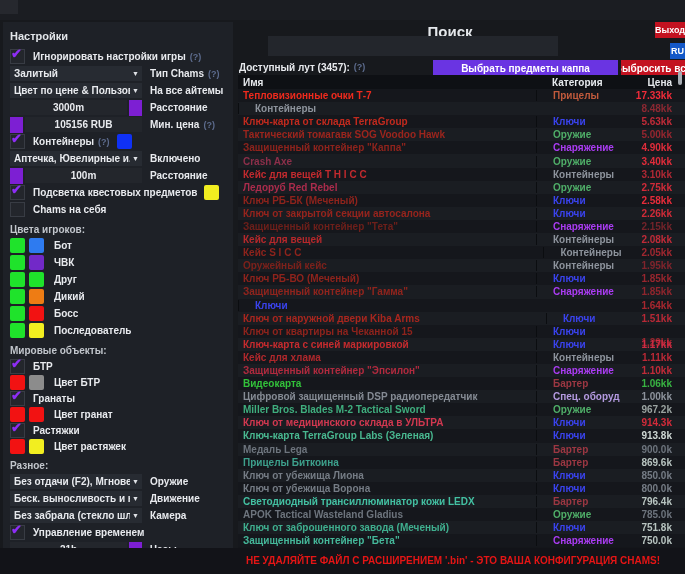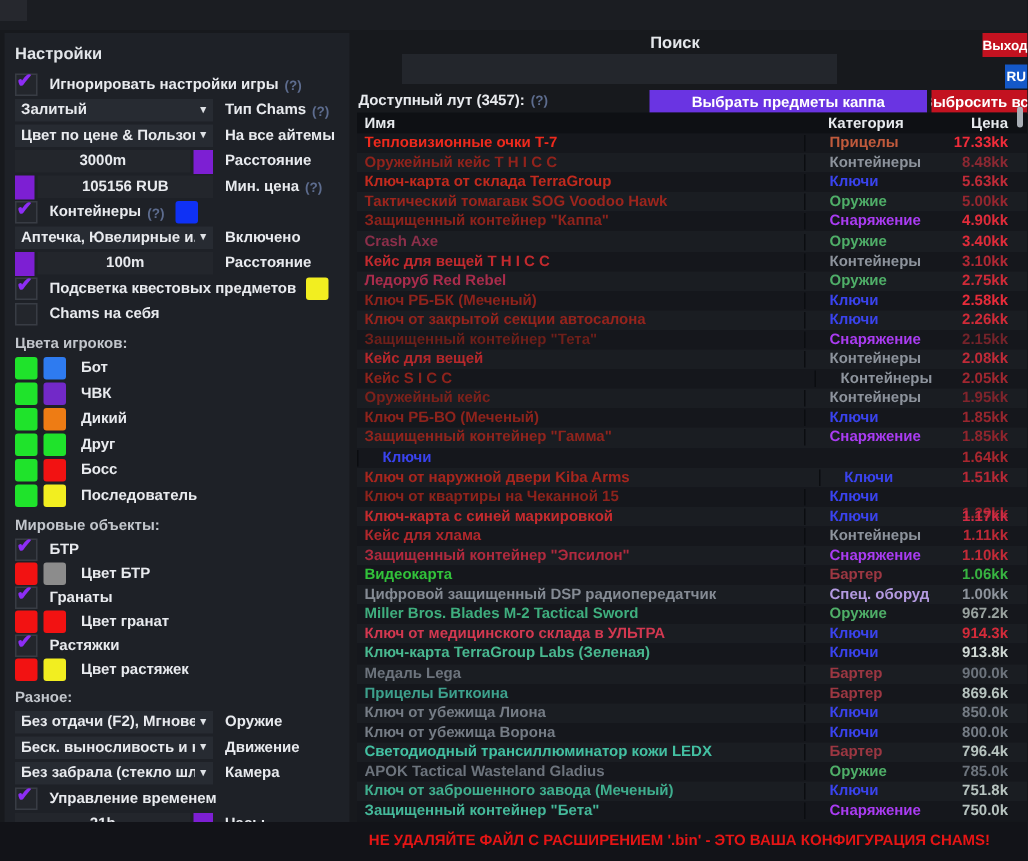--- a/index.html
+++ b/index.html
@@ -29,21 +29,21 @@
   .track{flex:1;height:15px;background:#23262c;color:#e8eaee;font-size:10px;display:flex;
          align-items:center;justify-content:center;}
   .pthumb{width:13px;height:16px;background:#7d1fd3;flex:0 0 auto;}
   .gap2{width:2px;flex:0 0 auto;}
   .sw{width:15px;height:15px;border-radius:2px;flex:0 0 auto;}
   .sw2{margin-left:4px;}
   .sw-after{margin-left:7px;}
   .clbl{color:#e8eaee;font-size:10px;margin-left:10px;white-space:nowrap;}
 
   
-  .search-label{position:absolute;left:360px;top:23px;width:180px;text-align:center;color:#e4e7eb;font-size:11px;}
+  .search-label{position:absolute;left:360px;top:23px;width:180px;text-align:center;color:#e4e7eb;font-size:15px;}
   .search-input{position:absolute;left:268px;top:36px;width:286px;height:18px;background:#23262c;border:0;}
   .btn{position:absolute;display:flex;align-items:center;justify-content:center;color:#fff;
        font-size:9px;white-space:nowrap;overflow:hidden;font-weight:700;}
   .btn-exit{left:655px;top:22px;width:30px;height:16px;background:#c31220;}
   .btn-ru{left:670px;top:43px;width:15px;height:16px;background:#1458c8;}
   .btn-kappa{left:433px;top:60px;width:185px;height:16px;background:#6a34e2;font-size:10px;}
   .btn-drop{left:621px;top:60px;width:64px;height:16px;background:#c31220;font-size:10px;}
   .loot-title{position:absolute;left:239px;top:62px;color:#e8eaee;font-size:10px;display:flex;}
 
   .table{position:absolute;left:238px;top:75px;width:447px;height:473px;overflow:hidden;background:#14161a;}
@@ -164,27 +164,27 @@
         <span class="sw sw2" style="background: rgb(46, 123, 240);"></span>
         <span class="clbl">Бот</span>
       </div>
       <div class="row">
         <span class="sw" style="background: rgb(31, 227, 43);"></span>
         <span class="sw sw2" style="background: rgb(114, 41, 200);"></span>
         <span class="clbl">ЧВК</span>
       </div>
       <div class="row">
         <span class="sw" style="background: rgb(31, 227, 43);"></span>
+        <span class="sw sw2" style="background: rgb(31, 227, 43);"></span>
+        <span class="clbl">Друг</span>
+      </div>
+      <div class="row">
+        <span class="sw" style="background: rgb(31, 227, 43);"></span>
         <span class="sw sw2" style="background: rgb(238, 124, 20);"></span>
         <span class="clbl">Дикий</span>
-      </div>
-      <div class="row">
-        <span class="sw" style="background: rgb(31, 227, 43);"></span>
-        <span class="sw sw2" style="background: rgb(31, 227, 43);"></span>
-        <span class="clbl">Друг</span>
       </div>
       <div class="row">
         <span class="sw" style="background: rgb(31, 227, 43);"></span>
         <span class="sw sw2" style="background: rgb(242, 18, 18);"></span>
         <span class="clbl">Босс</span>
       </div>
       <div class="row">
         <span class="sw" style="background: rgb(31, 227, 43);"></span>
         <span class="sw sw2" style="background: rgb(242, 238, 32);"></span>
         <span class="clbl">Последователь</span>
@@ -291,21 +291,20 @@
     <div class="c-cat" style="border-left:none">Категория</div>
     <div class="c-price">Цена</div>
   </div>
   <div id="loot-body">
       <div class="tr" style="background: rgb(21, 23, 28);">
         <div class="c-name" style="color: rgb(238, 42, 29);">Тепловизионные очки Т-7</div>
         <div class="c-cat" style="color: rgb(192, 90, 60);">Прицелы</div>
         <div class="c-price" style="color: rgb(240, 44, 58);">17.33kk</div>
       </div>
       <div class="tr" style="background: rgb(26, 29, 34);">
-        <div class="c-name" style="color: rgb(146, 35, 28);">Оружейный кейс T H I C C</div>
         <div class="c-cat" style="color: rgb(141, 147, 156);">Контейнеры</div>
         <div class="c-price" style="color: rgb(140, 40, 50);">8.48kk</div>
       </div>
       <div class="tr" style="background: rgb(21, 23, 28);">
         <div class="c-name" style="color: rgb(194, 42, 30);">Ключ-карта от склада TerraGroup</div>
         <div class="c-cat" style="color: rgb(58, 67, 238);">Ключи</div>
         <div class="c-price" style="color: rgb(192, 43, 56);">5.63kk</div>
       </div>
       <div class="tr" style="background: rgb(26, 29, 34);">
         <div class="c-name" style="color: rgb(156, 37, 29);">Тактический томагавк SOG Voodoo Hawk</div>

